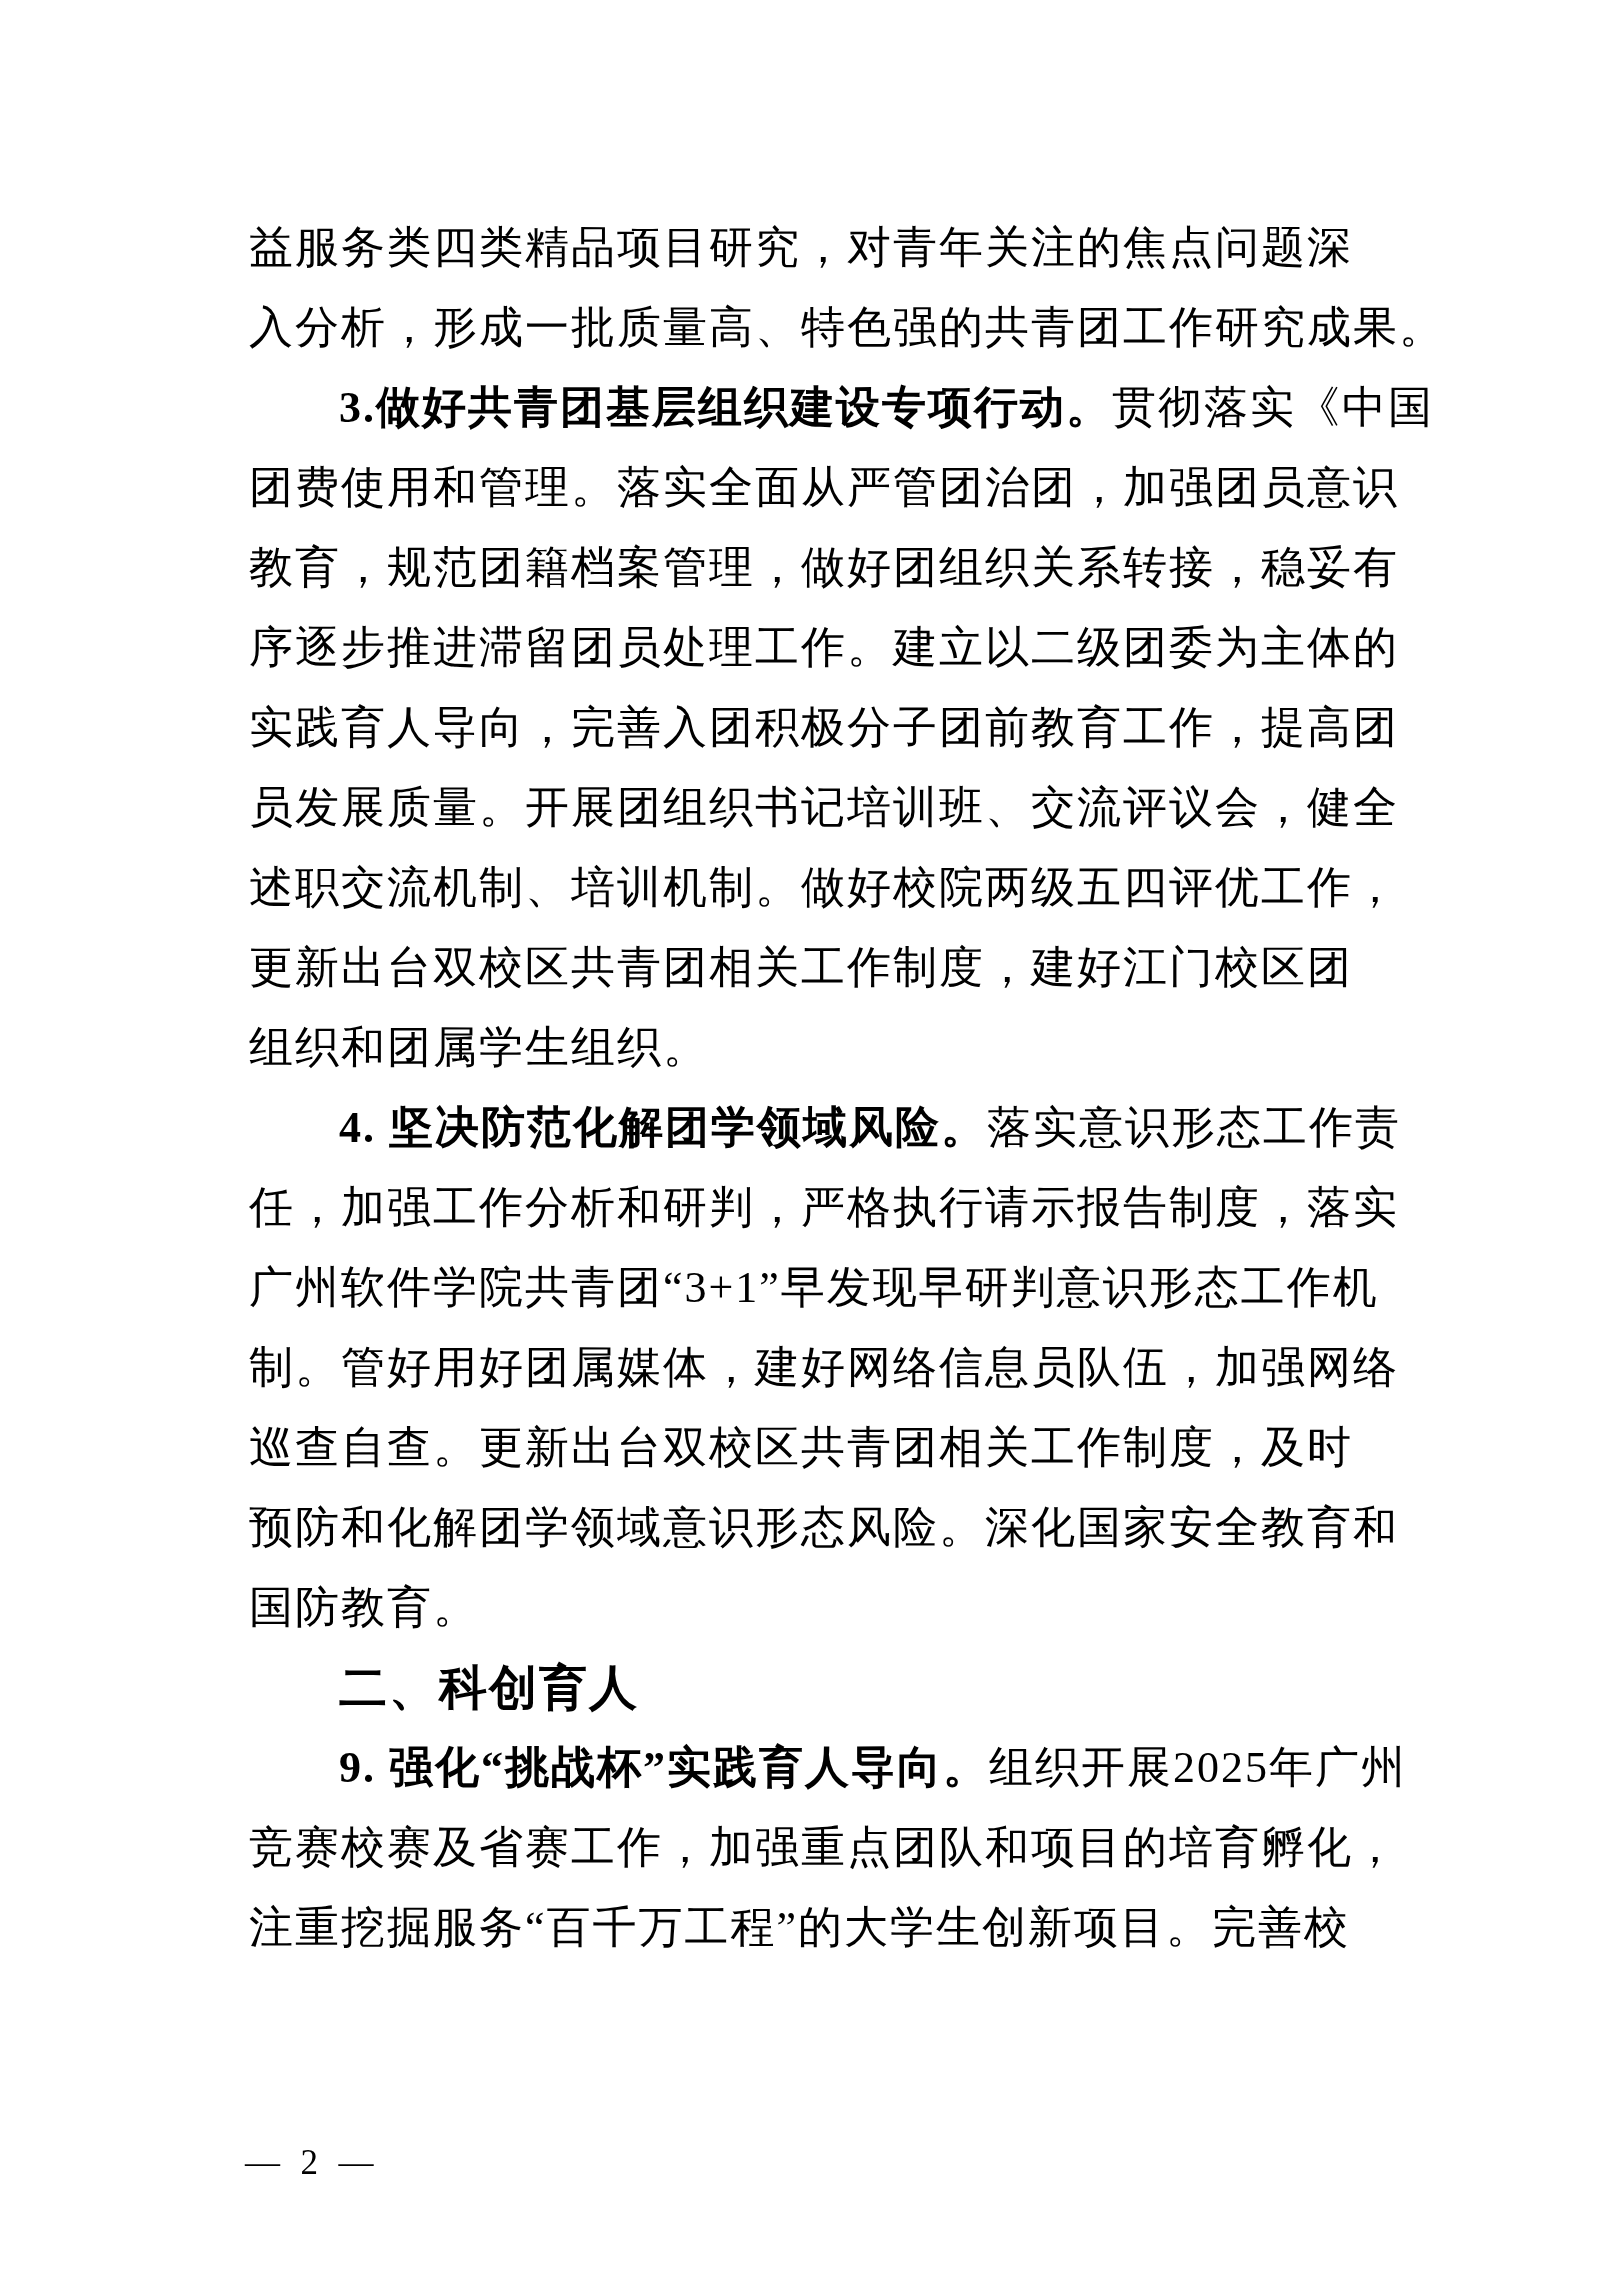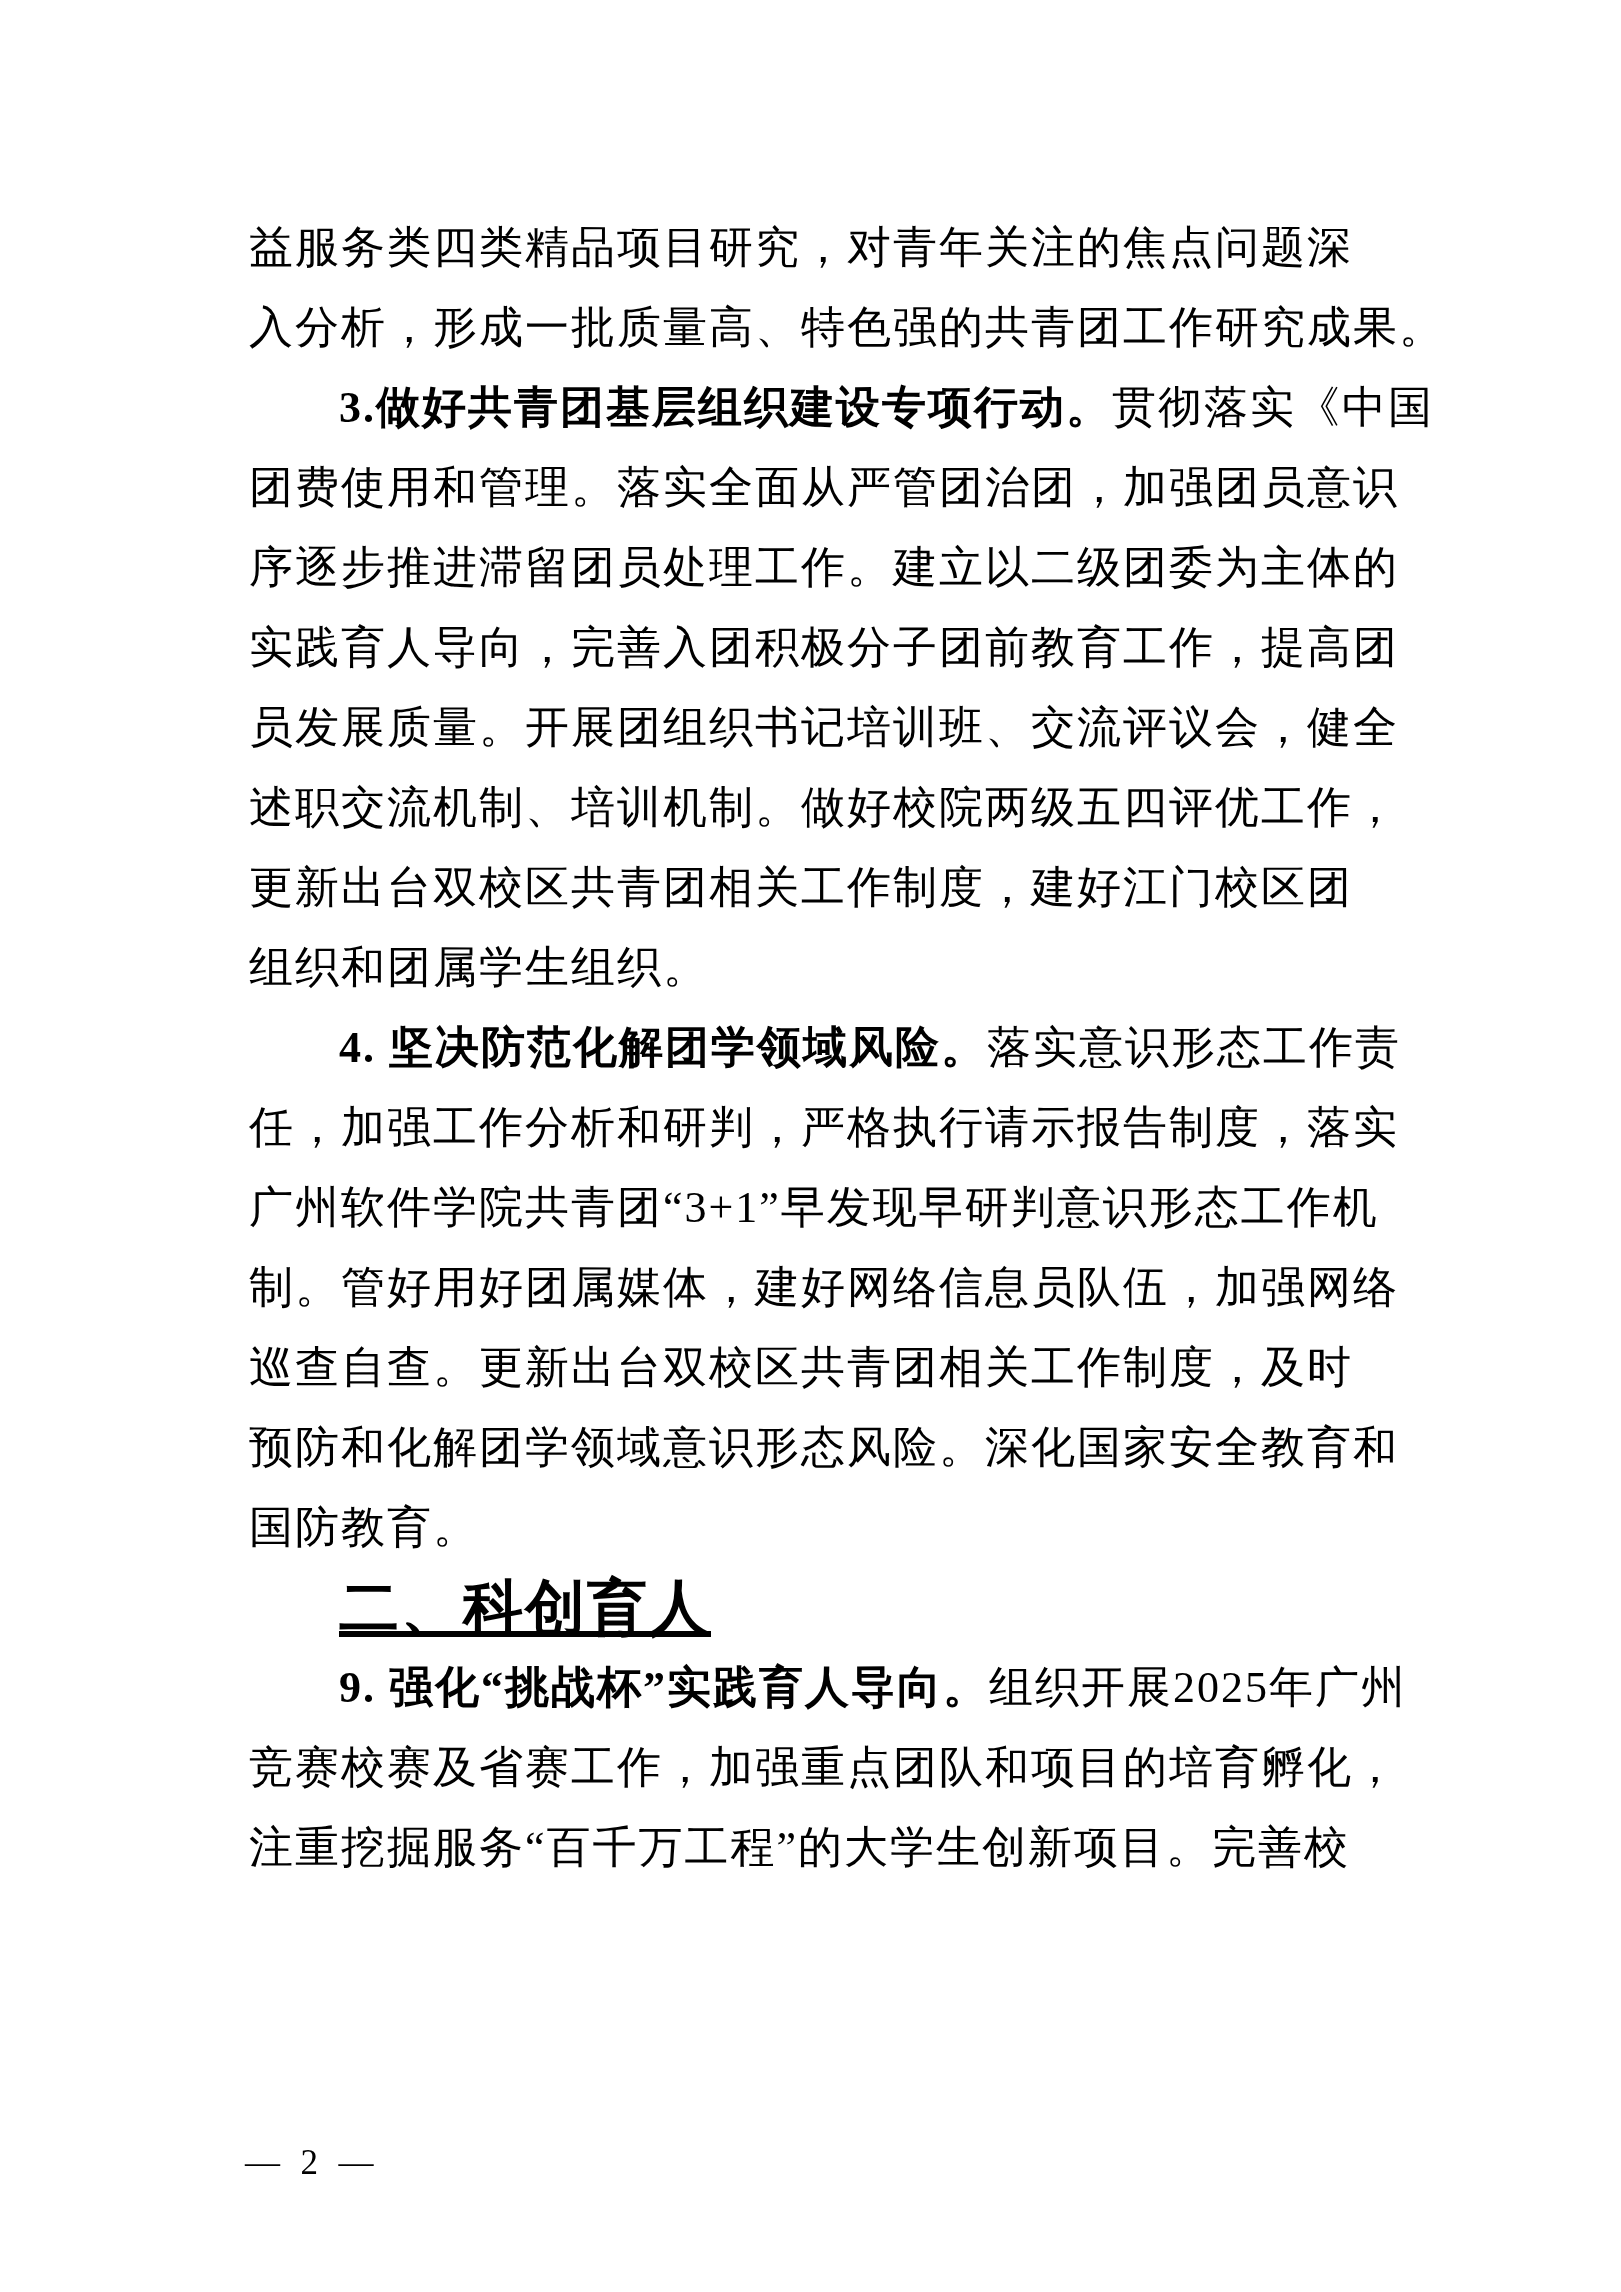--- a/index.html
+++ b/index.html
@@ -32,22 +32,21 @@
   }
   .line.indent {
     padding-left: 90px;
   }
   .seg-bold {
     font-weight: bold;
   }
   
   .line.heading .seg-bold {
     font-family: "Liberation Sans", "DejaVu Sans", sans-serif;
-    font-size: 60px;
-    text-decoration: underline;
+    font-size: 48px;
   }
   .page-number {
     position: absolute;
     left: 245px;
     top: 2143px;
     font-size: 35px;
     letter-spacing: 5.9px;
     line-height: 39px;
     color: #000000;
   }
@@ -63,20 +62,23 @@
       <span class="seg-bold"></span><span class="seg-regular">益服务类四类精品项目研究，对青年关注的焦点问题深</span>
     </div>
       <div class="line">
       <span class="seg-bold"></span><span class="seg-regular">入分析，形成一批质量高、特色强的共青团工作研究成果。</span>
     </div>
       <div class="line indent">
       <span class="seg-bold">3.做好共青团基层组织建设专项行动。</span><span class="seg-regular">贯彻落实《中国</span>
     </div>
       <div class="line">
       <span class="seg-bold"></span><span class="seg-regular">团费使用和管理。落实全面从严管团治团，加强团员意识</span>
+    </div>
+      <div class="line">
+      <span class="seg-bold"></span><span class="seg-regular">教育，规范团籍档案管理，做好团组织关系转接，稳妥有</span>
     </div>
       <div class="line">
       <span class="seg-bold"></span><span class="seg-regular">序逐步推进滞留团员处理工作。建立以二级团委为主体的</span>
     </div>
       <div class="line">
       <span class="seg-bold"></span><span class="seg-regular">实践育人导向，完善入团积极分子团前教育工作，提高团</span>
     </div>
       <div class="line">
       <span class="seg-bold"></span><span class="seg-regular">员发展质量。开展团组织书记培训班、交流评议会，健全</span>
     </div>

